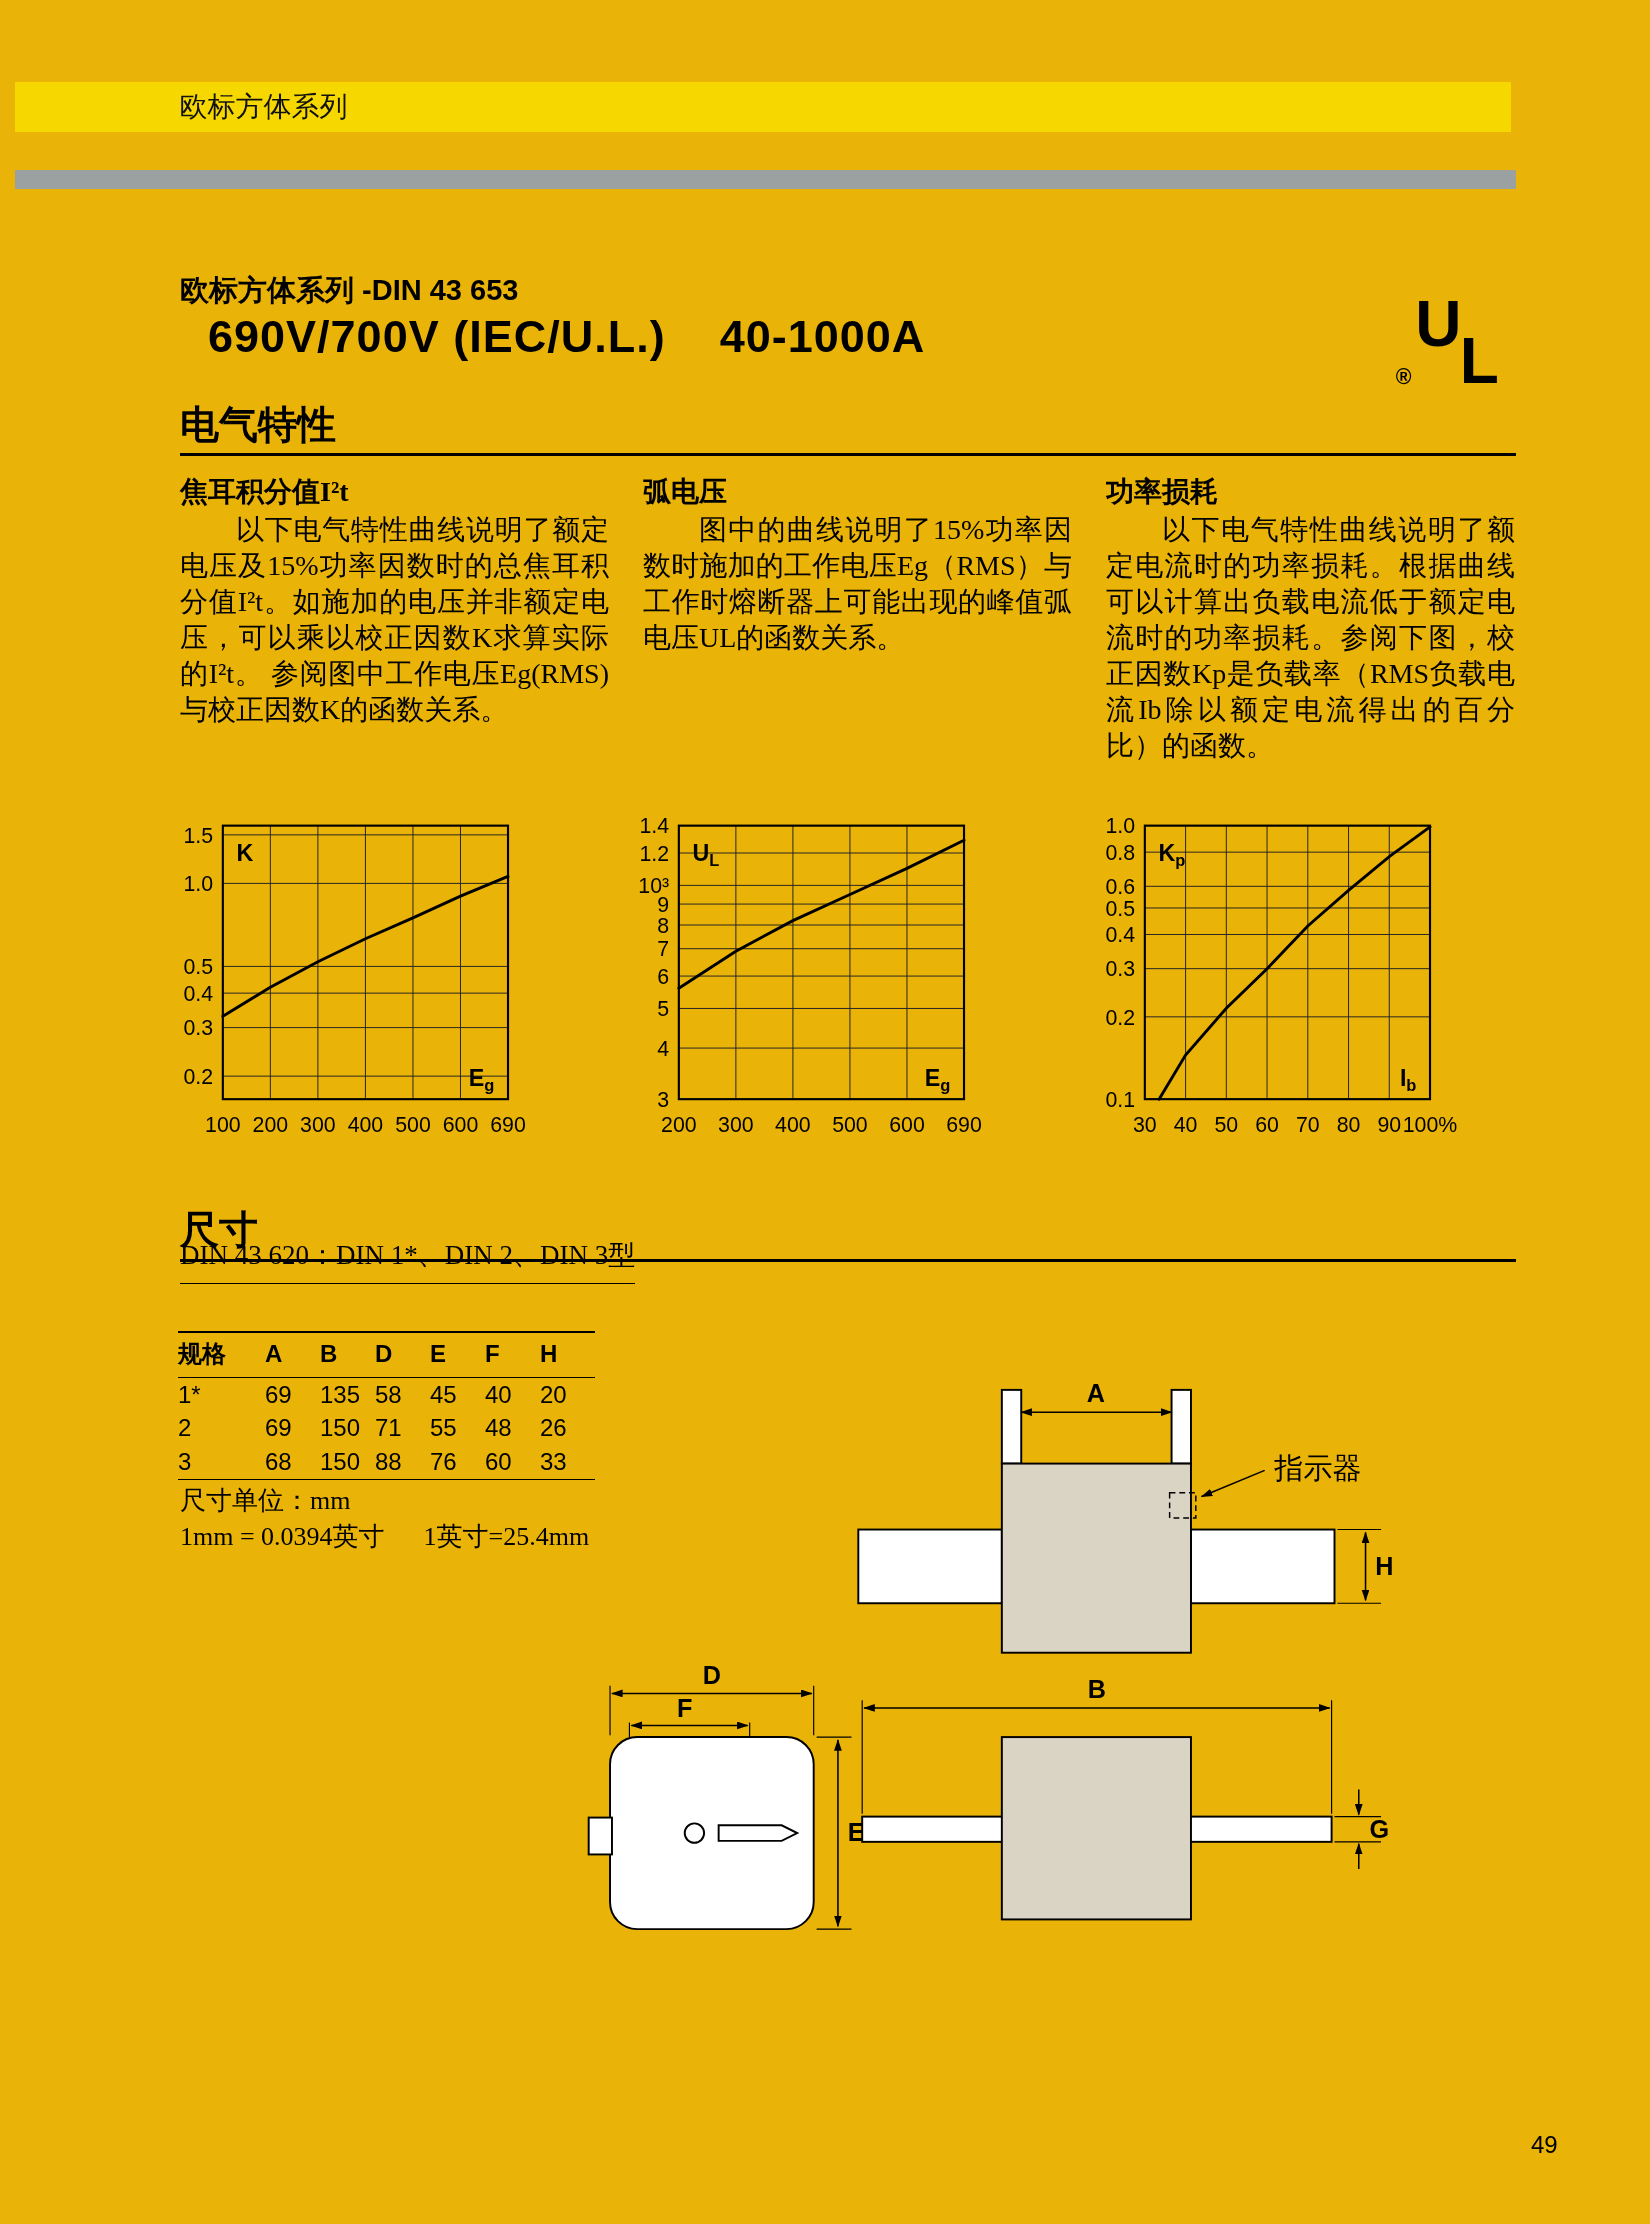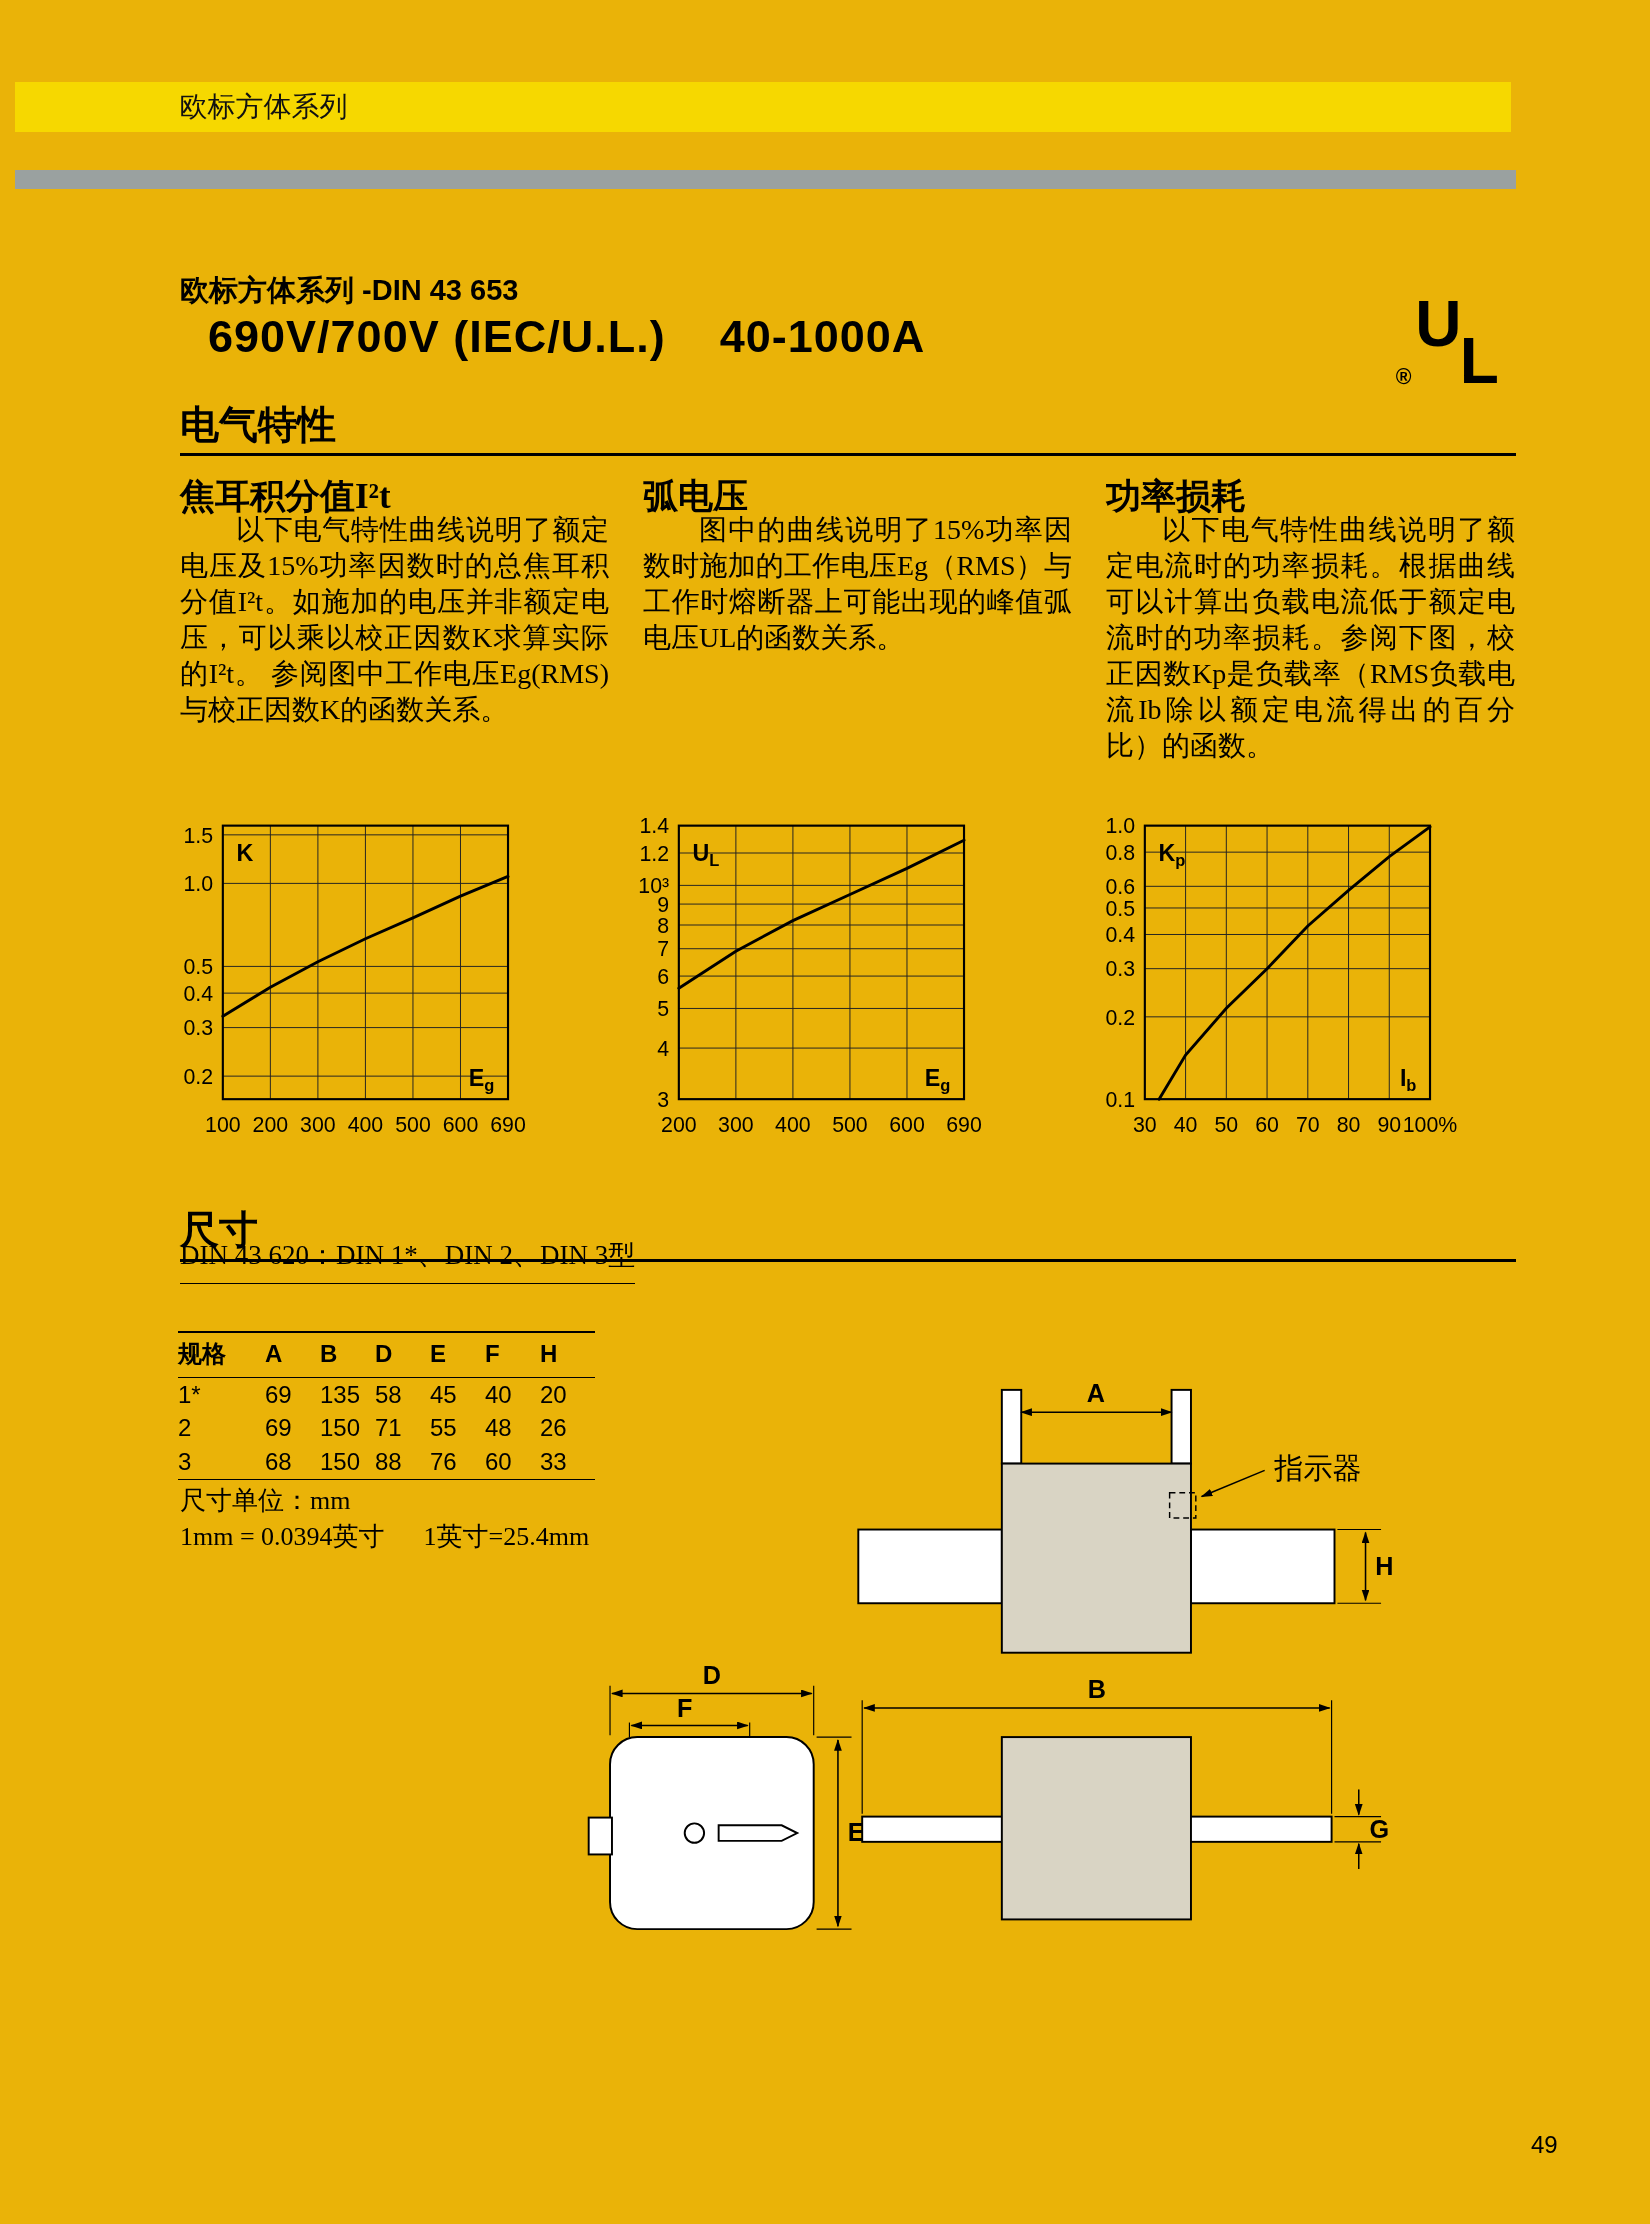--- a/index.html
+++ b/index.html
@@ -14,21 +14,21 @@
   .grayband{left:14.6px;top:170px;width:1501px;height:19.4px;background:#9aa1a0;}
 
   .series-title{left:180px;top:271px;font-size:29px;font-weight:bold;
                 font-family:"Liberation Sans",sans-serif;}
   .main-title{left:180px;top:311px;font-size:45px;font-weight:bold;letter-spacing:1px;
               font-family:"Liberation Sans",sans-serif;margin-left:28px;}
 
   .section-title{font-size:39px;font-weight:bold;font-family:"Liberation Serif",serif;}
   .rule{height:2.9px;background:#000;}
 
-  .col-head{font-size:35px;font-weight:bold;}
+  .col-head{font-size:28px;font-weight:bold;}
   .col-body{font-size:28px;line-height:36px;text-align:justify;text-indent:2em;}
 
   .din-line{left:180px;top:1237px;font-size:27px;border-bottom:1.9px solid #000;
             padding-bottom:10px;display:inline-block;}
 
   .dim-table{border-collapse:collapse;font-family:"Liberation Sans",sans-serif;font-size:24px;}
   .dim-table th{font-weight:bold;text-align:left;padding:4.9px 0 6.8px;width:55px;}
   .dim-table td{padding:2.9px 0;width:55px;}
   .dim-table th:first-child,.dim-table td:first-child{width:87px;}
   .dim-table thead tr{border-top:2.9px solid #000;border-bottom:1.9px solid #000;}

